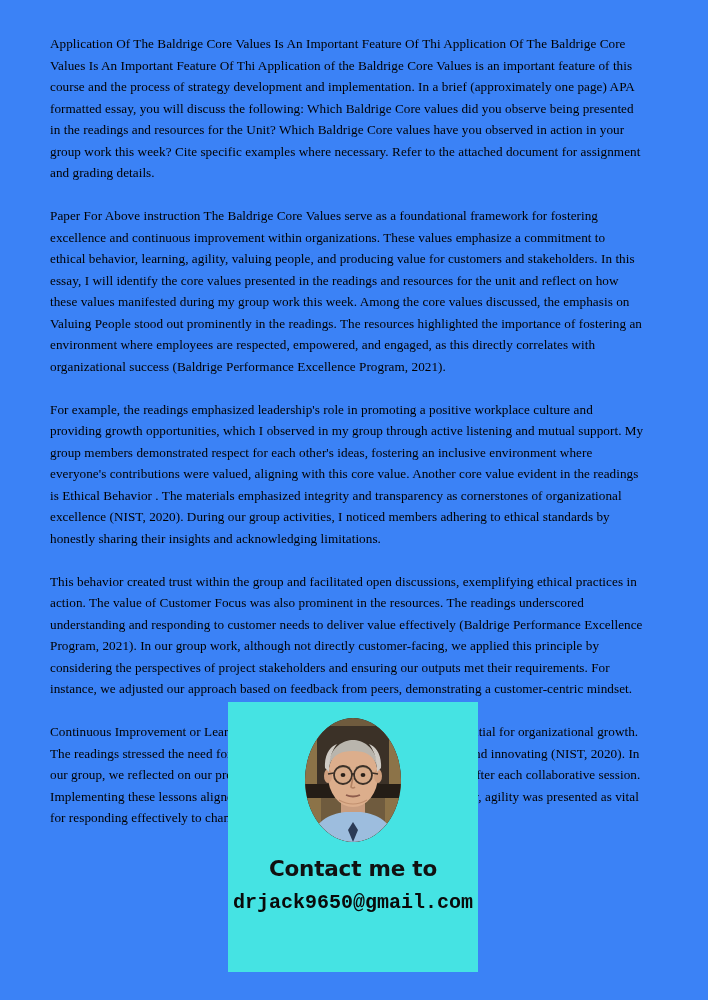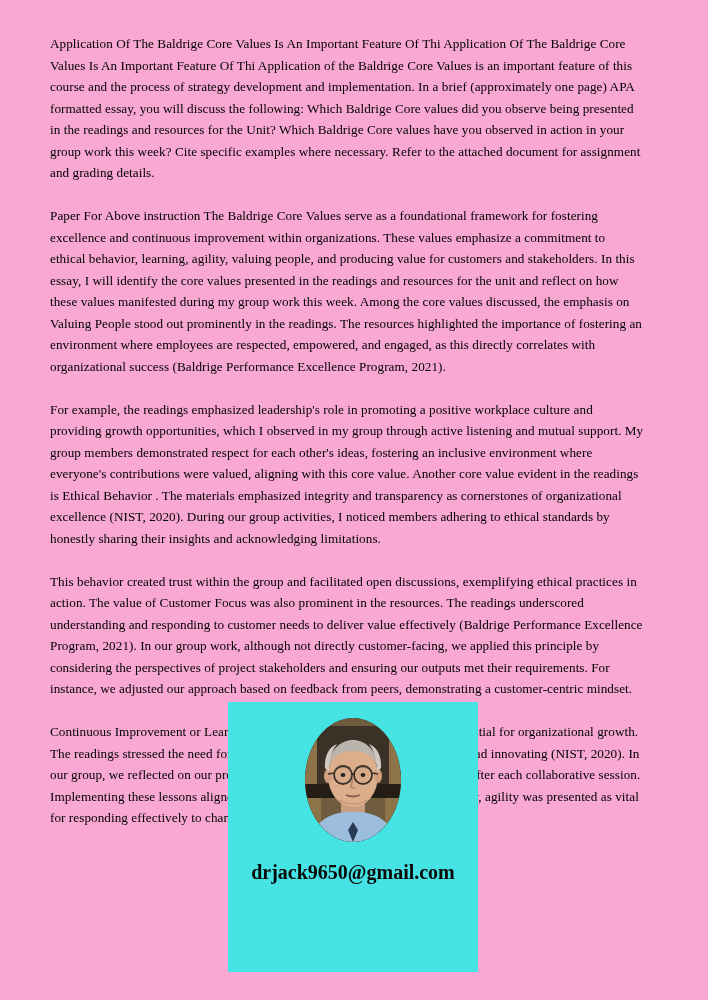--- a/index.html
+++ b/index.html
@@ -13,21 +13,21 @@
     position: relative;
     overflow: hidden;
     font-family: "Liberation Serif", "DejaVu Serif", serif;
   }
 
   #document-page {
     position: absolute;
     left: 0; top: 0;
     width: 708px;
     height: 1000px;
-    background: #f9a8d4;
+    background: #3b82f6;
   }
 
   #document-body {
     position: absolute;
     left: 50px;
     top: 33px;
     width: 594px;
   }
 
   .doc-paragraph {
@@ -76,21 +76,21 @@
     font-size: 21.5px;
     line-height: 1.43;
     color: #111111;
     letter-spacing: -0.2px;
   }
   .headline-line { display: block; white-space: nowrap; }
 
   #contact-email {
     margin-top: 7px;
     text-align: center;
-    font-family: Liberation Serif, serif;
+    font-family: Liberation Mono, monospace;
     font-weight: bold;
     font-size: 20px;
     line-height: 1.1;
     color: #0a0a0a;
     white-space: nowrap;
   }
 </style>
 </head>
 <body>
 
@@ -154,19 +154,20 @@
           <path d="M48 59 L46 69 q2 2 4 0" stroke="#b38364" stroke-width="1.6" fill="none"></path>
 
           <path d="M41 77 q7 3 14 0" stroke="#8e5c4c" stroke-width="1.8" fill="none"></path>
 
           <path d="M34 82 q14 8 28 0" stroke="#c2906f" stroke-width="1.2" fill="none"></path>
         </g>
       </svg>
     </div>
 
     <div id="contact-headline">
+      <span class="headline-line">Contact me to</span>
     </div>
 
     <div id="contact-email">drjack9650@gmail.com</div>
 
   </div>
 
 </div>
 
 </body></html>

